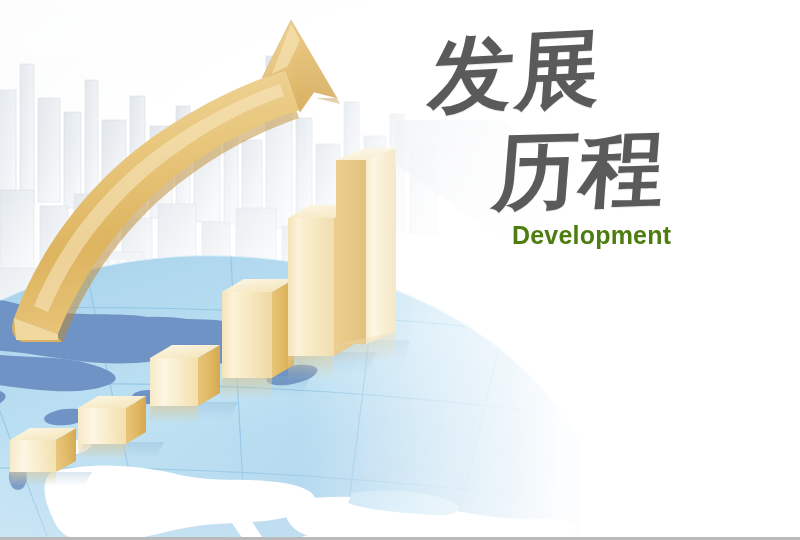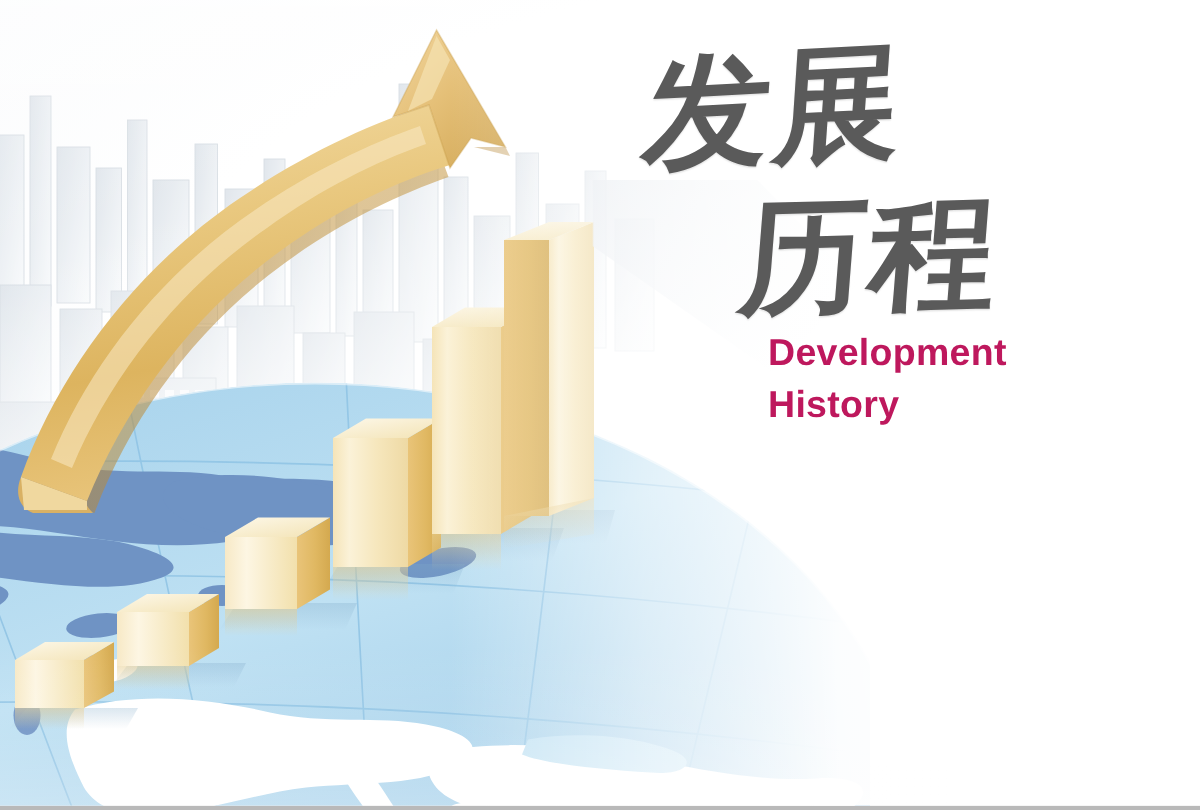--- a/index.html
+++ b/index.html
@@ -74,21 +74,21 @@
     text-shadow:0 1px 1px rgba(0,0,0,.10);
   }
   .calli-1{left:0px;top:14px;}
   .calli-2{left:58px;top:112px;}
   .calli span{display:inline-block;}
   .calli .c-a{transform:skewX(-7deg) rotate(-3deg);}
   .calli .c-b{transform:skewX(-6deg) rotate(-1.5deg);margin-left:6px;}
 
   .en-line{
     position:absolute;
-    color:#be185d;
+    color:#4d7c0f;
     font-family:"Liberation Sans",sans-serif;
     font-weight:bold;
     font-size:25px;
     letter-spacing:.2px;
     white-space:nowrap;
   }
   .en-1{left:82px;top:205px;}
   .en-2{left:82px;top:240px;}
 </style>
 </head>
@@ -460,16 +460,15 @@
   <div class="layer fade-bottom"></div>
 
   <div class="title-block">
     <div class="calli calli-1">
       <span class="c-a">发展</span>
     </div>
     <div class="calli calli-2">
       <span class="c-b">历程</span>
     </div>
     <div class="en-line en-1">Development</div>
-    <div class="en-line en-2">History</div>
   </div>
 
 </div>
 
 </body></html>

